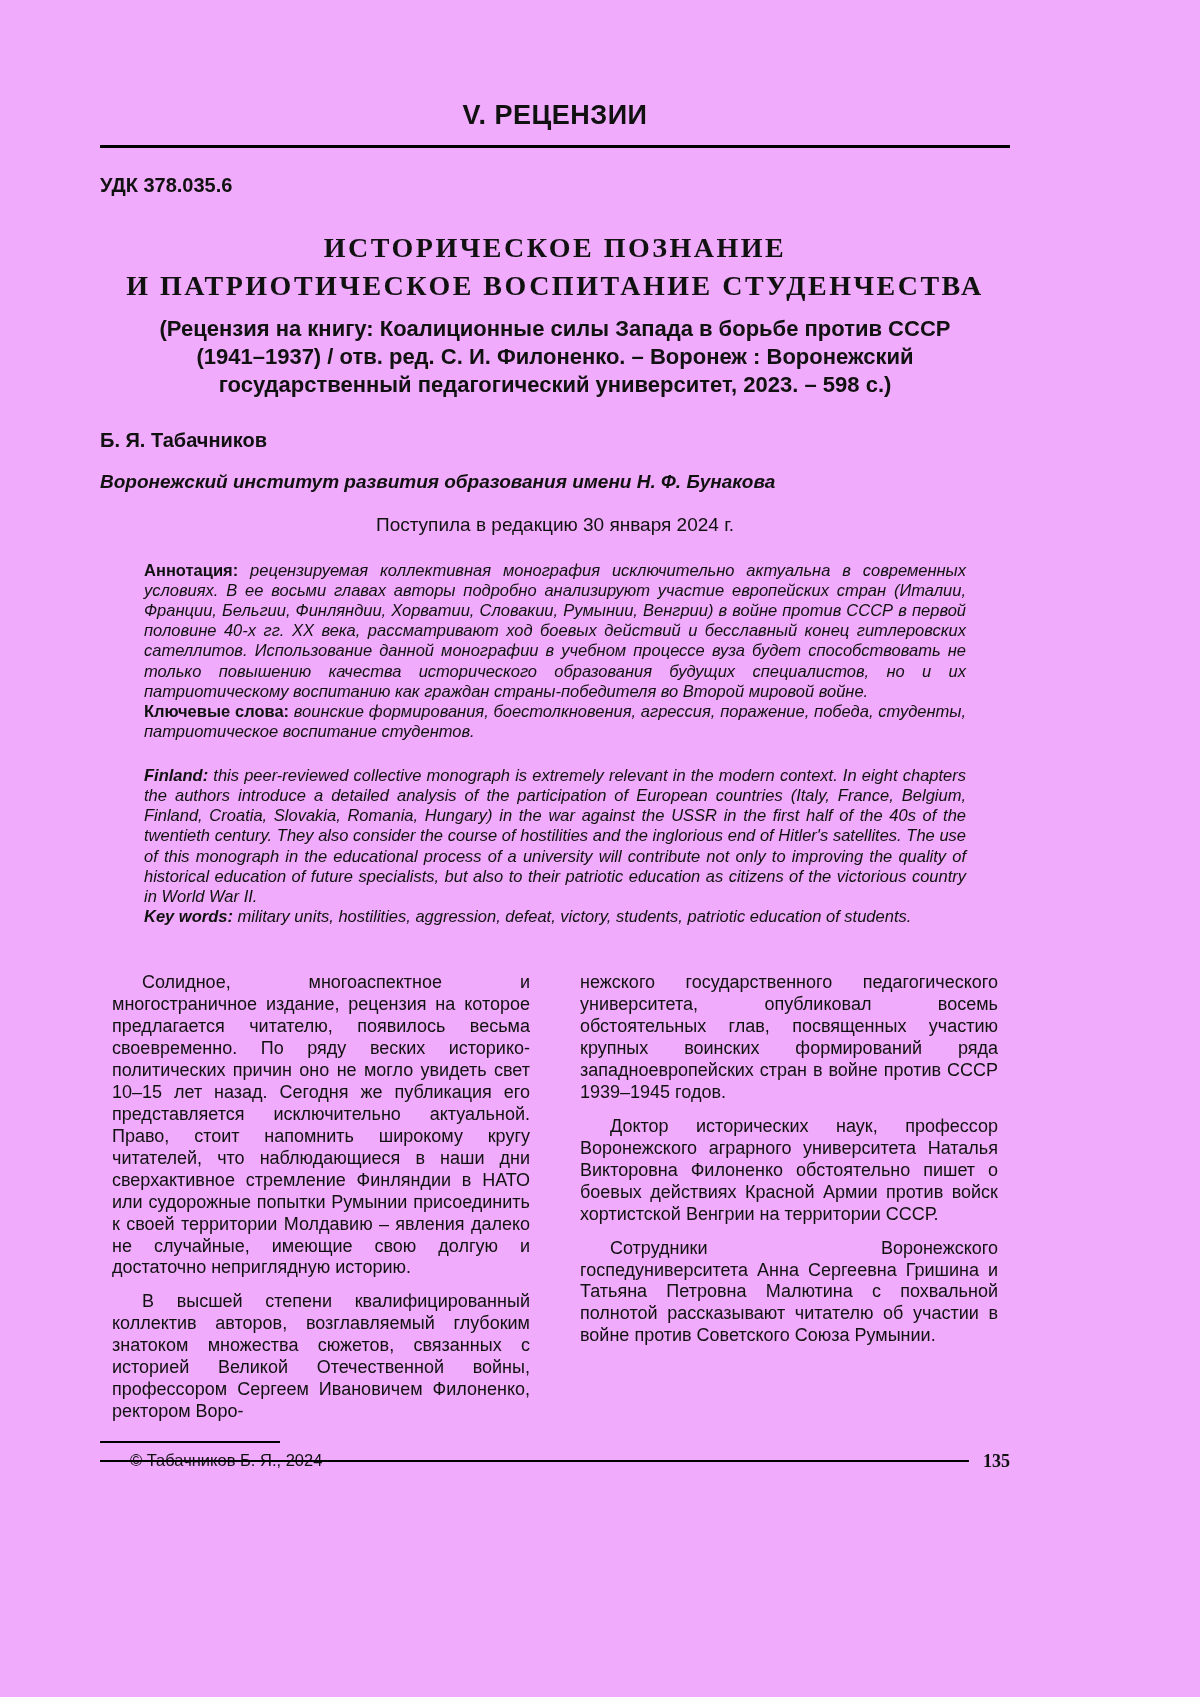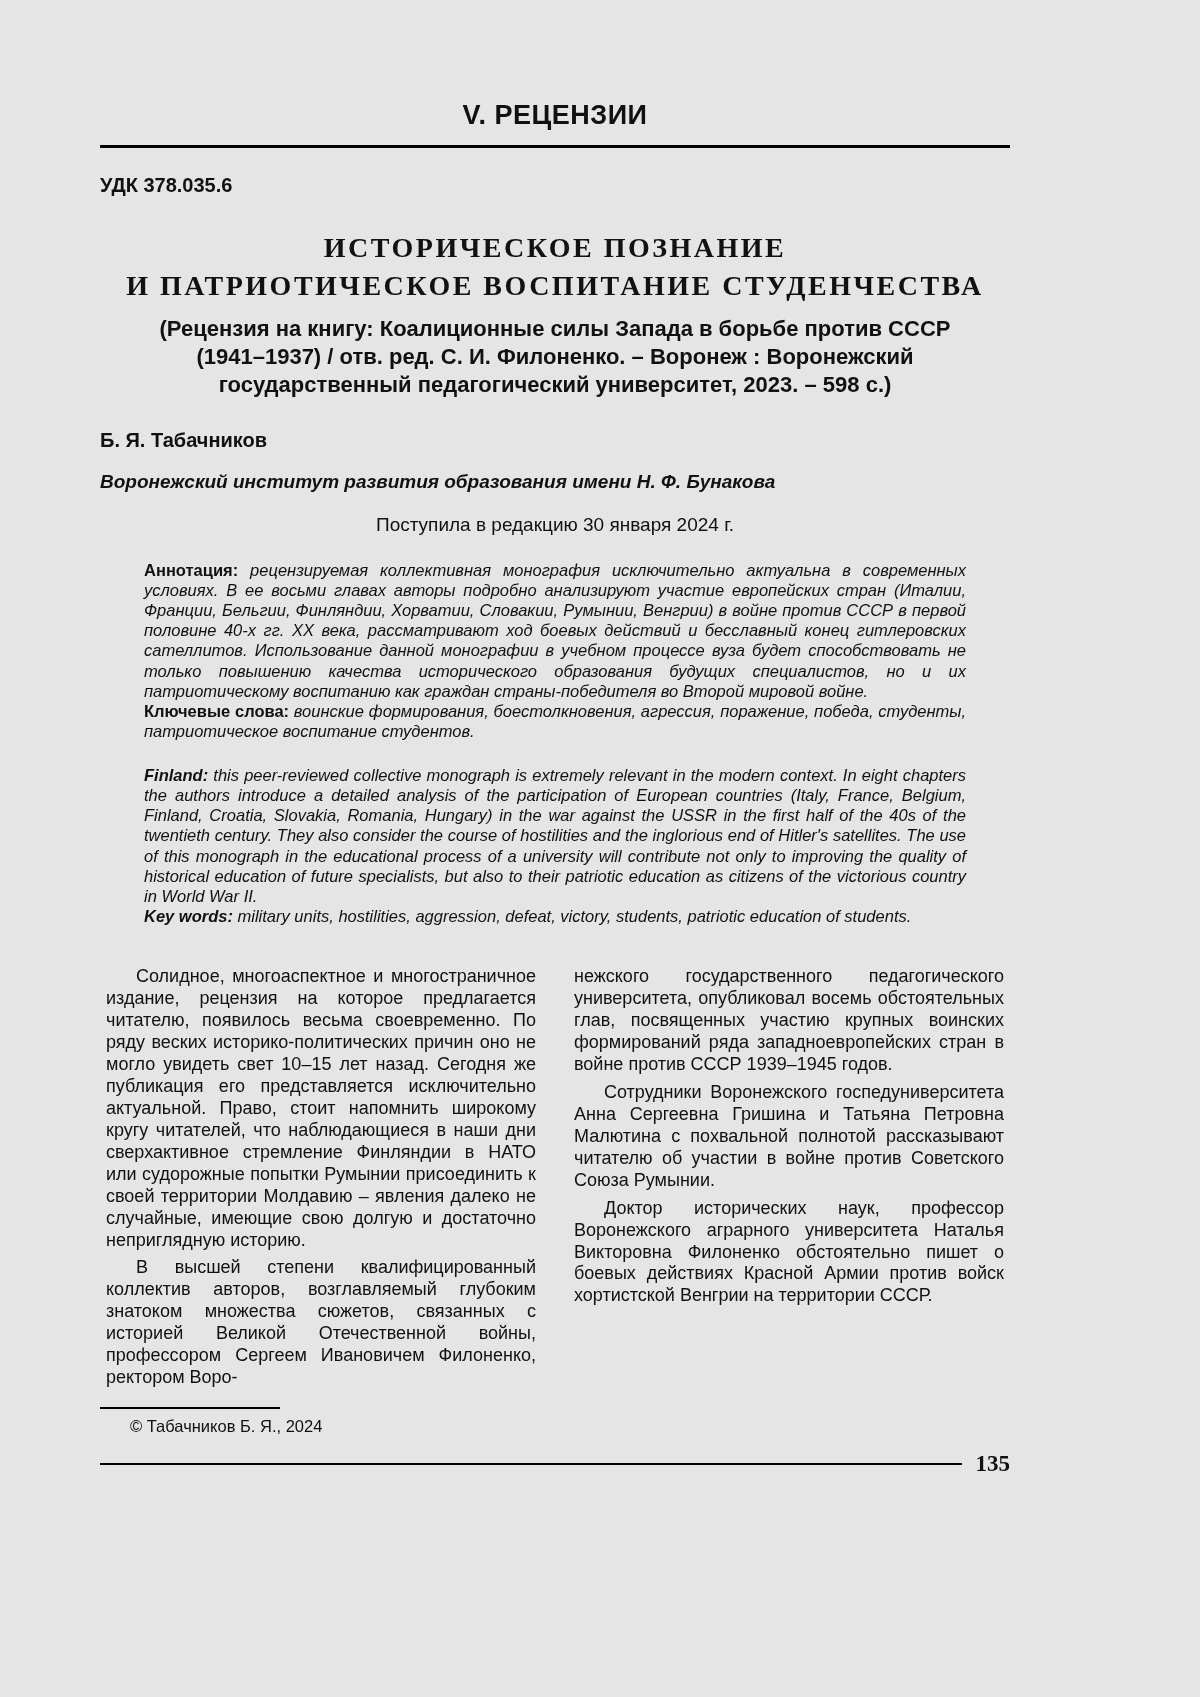--- a/index.html
+++ b/index.html
@@ -2,21 +2,21 @@
 <html lang="ru"><head>
 <meta charset="utf-8">
 <style>
   * { box-sizing: border-box; margin: 0; padding: 0; }
   html, body { background: #ffffff; }
   body { font-family: "Liberation Sans", sans-serif; color: #111; }
   .page {
     position: relative;
     width: 1200px;
     height: 1697px;
-    background: #e5e5e5;
+    background: #f0abfc;
     margin: 0 auto;
     overflow: hidden;
   }
   .content {
     width: 910px;
     margin-left: 100px;
     padding-top: 100px;
   }
   .section-header {
     text-align: center;
@@ -82,21 +82,21 @@
   .italic-text { font-style: italic; }
   .columns {
     margin-top: 34px;
     display: grid;
     grid-template-columns: 1fr 1fr;
     column-gap: 26px;
     font-size: 18px;
     line-height: 1.22;
     text-align: justify;
   }
-  .body-p { text-indent: 30px; margin: 6px; }
+  .body-p { text-indent: 30px; margin: 12px; }
   .body-p.no-indent { text-indent: 0; }
   .footnote {
     margin-top: 18px;
     font-size: 16.5px;
   }
   .footnote-rule {
     width: 180px;
     height: 1.5px;
     background: #000;
     margin-bottom: 7px;
@@ -112,21 +112,21 @@
   }
   .footer-rule {
     flex: 1;
     height: 2px;
     background: #000;
     margin-right: 14px;
   }
   .page-number {
     font-family: "Liberation Serif", serif;
     font-weight: bold;
-    font-size: 23px;
+    font-size: 18px;
     line-height: 1;
   }
 </style>
 </head>
 <body>
 
 <div class="page">
   <div class="content">
 
     <div class="section-header">V. РЕЦЕНЗИИ</div>
@@ -167,22 +167,22 @@
       <div class="col">
         <p class="body-p">Солидное, многоаспектное и многостраничное издание, рецензия на которое предлагается читателю, появилось весьма своевременно. По ряду веских историко-политических причин оно не могло увидеть свет 10–15 лет назад. Сегодня же публикация его представляется исключительно актуальной. Право, стоит напомнить широкому кругу читателей, что наблюдающиеся в наши дни сверхактивное стремление Финляндии в НАТО или судорожные попытки Румынии присоединить к своей территории Молдавию – явления далеко не случайные, имеющие свою долгую и достаточно неприглядную историю.</p>
         <p class="body-p">В высшей степени квалифицированный коллектив авторов, возглавляемый глубоким знатоком множества сюжетов, связанных с историей Великой Отечественной войны, профессором Сергеем Ивановичем Филоненко, ректором Воро-</p>
         <div class="footnote">
           <div class="footnote-rule"></div>
           <div class="footnote-text">© Табачников Б. Я., 2024</div>
         </div>
       </div>
       <div class="col">
         <p class="body-p no-indent">нежского государственного педагогического университета, опубликовал восемь обстоятельных глав, посвященных участию крупных воинских формирований ряда западноевропейских стран в войне против СССР 1939–1945 годов.</p>
+        <p class="body-p">Доктор исторических наук, профессор Воронежского аграрного университета Наталья Викторовна Филоненко обстоятельно пишет о боевых действиях Красной Армии против войск хортистской Венгрии на территории СССР.</p>
         <p class="body-p">Сотрудники Воронежского госпедуниверситета Анна Сергеевна Гришина и Татьяна Петровна Малютина с похвальной полнотой рассказывают читателю об участии в войне против Советского Союза Румынии.</p>
-        <p class="body-p">Доктор исторических наук, профессор Воронежского аграрного университета Наталья Викторовна Филоненко обстоятельно пишет о боевых действиях Красной Армии против войск хортистской Венгрии на территории СССР.</p>
       </div>
     </section>
 
   </div>
 
   <footer class="page-footer">
     <div class="footer-rule"></div>
     <div class="page-number">135</div>
   </footer>
 </div>

